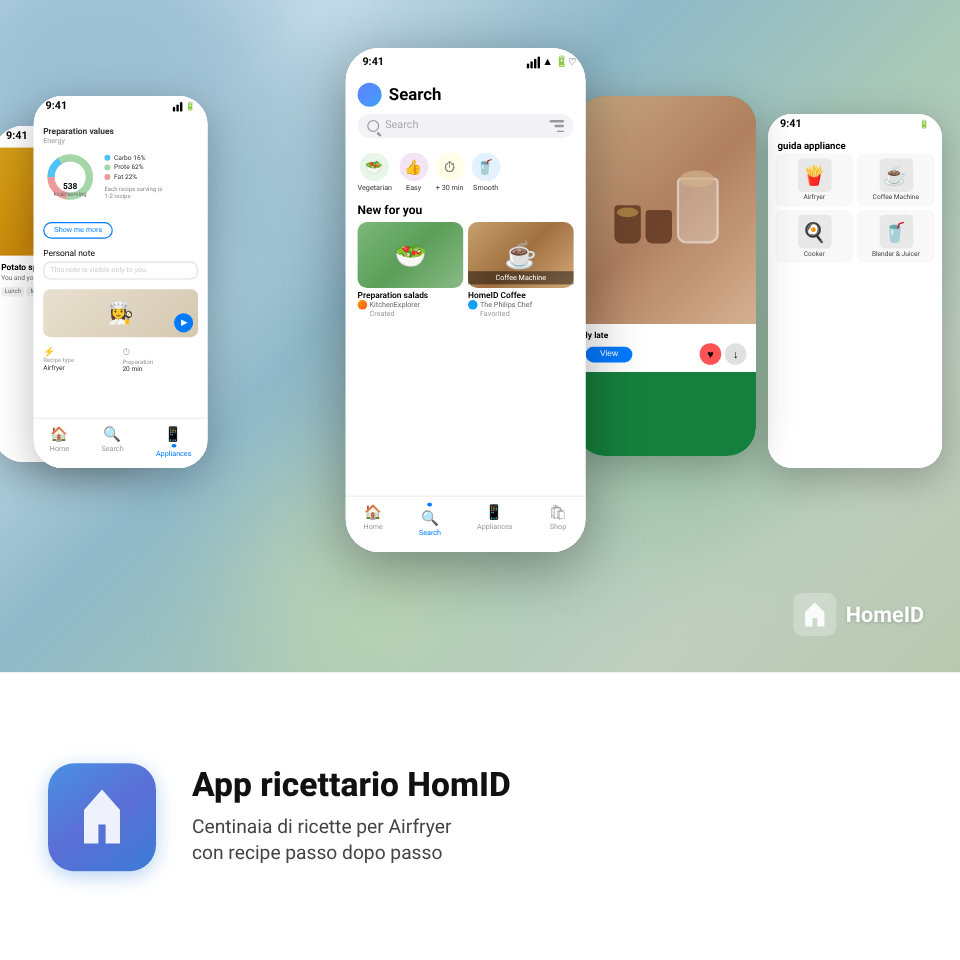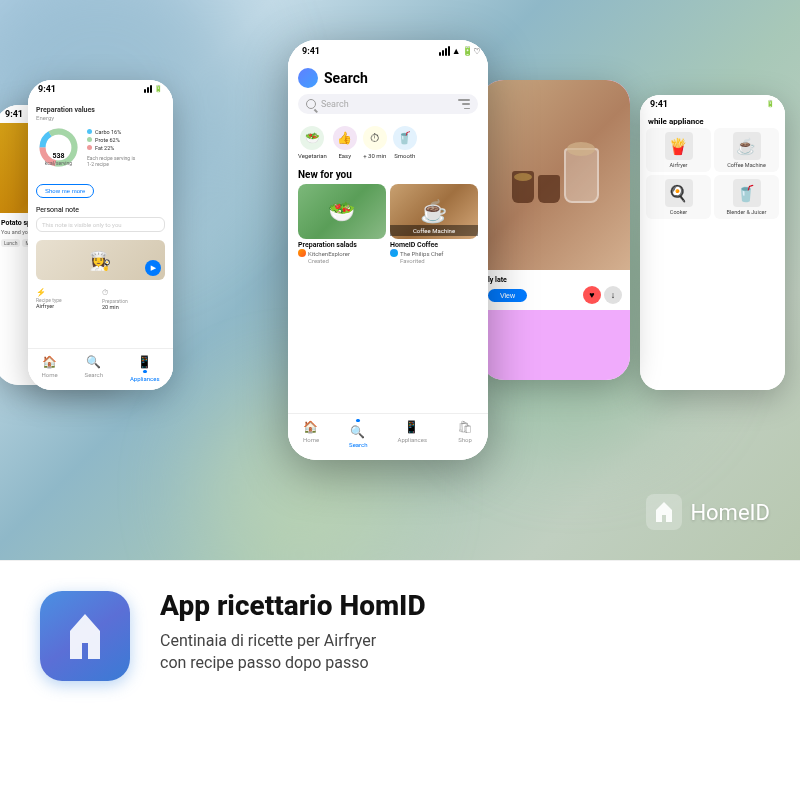--- a/index.html
+++ b/index.html
@@ -413,33 +413,33 @@
       gap: 8px;
       z-index: 10;
     }
 
     .homeid-icon {
       width: 36px;
       height: 36px;
     }
 
     .homeid-text {
-      font-size: 22px;
-      font-weight: 400;
+      font-size: 18px;
+      font-weight: 700;
       color: #fff;
       text-shadow: 0 1px 3px rgba(0,0,0,0.2);
     }
 
     
     .bottom-section {
       width: 800px;
       height: 240px;
       background: #fff;
       display: flex;
-      align-items: flex-start;
+      align-items: center;
       padding: 30px 40px;
       gap: 30px;
       border-top: 1px solid #f0f0f0;
     }
 
     .app-icon {
       width: 90px;
       height: 90px;
       border-radius: 22px;
       background: linear-gradient(145deg, #4a90e2, #5b6fd6, #3a7bd5);
@@ -825,21 +825,21 @@
         </div>
         <div class="nav-item">
           <div class="nav-icon">🛍</div>
           <span>Shop</span>
         </div>
       </div>
     </div>
   </div>
 
   <div class="phone phone-right" style="right:170px; top:80px; z-index:3;">
-    <div class="phone-screen" style="background:#f0abfc;height:100%;overflow:hidden;">
+    <div class="phone-screen" style="background:#15803d;height:100%;overflow:hidden;">
 
       <div style="width:100%;height:190px;background:linear-gradient(135deg,#c8a882,#b08060,#d4b090);display:flex;align-items:center;justify-content:center;position:relative;">
         <div style="display:flex;gap:4px;align-items:flex-end;justify-content:center;">
           <div style="width:22px;height:32px;background:rgba(80,40,20,0.7);border-radius:3px 3px 6px 6px;position:relative;">
             <div style="position:absolute;top:2px;left:2px;right:2px;height:8px;background:rgba(200,160,80,0.6);border-radius:50%;"></div>
           </div>
           <div style="width:22px;height:28px;background:rgba(80,40,20,0.7);border-radius:3px 3px 6px 6px;"></div>
           <div style="width:35px;height:55px;background:rgba(255,255,255,0.25);border-radius:4px 4px 8px 8px;border:2px solid rgba(255,255,255,0.4);position:relative;">
             <div style="position:absolute;top:-8px;left:50%;transform:translateX(-50%);width:28px;height:14px;background:rgba(210,180,140,0.7);border-radius:50%;"></div>
           </div>
@@ -860,21 +860,21 @@
   </div>
 
   <div class="phone" style="width:145px;height:295px;right:15px;top:95px;z-index:2;border-radius:20px;box-shadow:0 8px 32px rgba(0,0,0,0.25);overflow:hidden;">
     <div class="phone-screen" style="background:#fff;height:100%;">
       <div class="status-bar">
         <span class="time">9:41</span>
         <div class="status-icons">
           <span style="font-size:7px;">🔋</span>
         </div>
       </div>
-      <div style="font-size:8px;font-weight:700;padding:4px 8px 2px;color:#000;">while appliance</div>
+      <div style="font-size:8px;font-weight:700;padding:4px 8px 2px;color:#000;">guida appliance</div>
       <div class="ra-grid">
         <div class="ra-item">
           <div class="ra-appliance-img">🍟</div>
           <div class="ra-name">Airfryer</div>
         </div>
         <div class="ra-item">
           <div class="ra-appliance-img">☕</div>
           <div class="ra-name">Coffee Machine</div>
         </div>
         <div class="ra-item">

